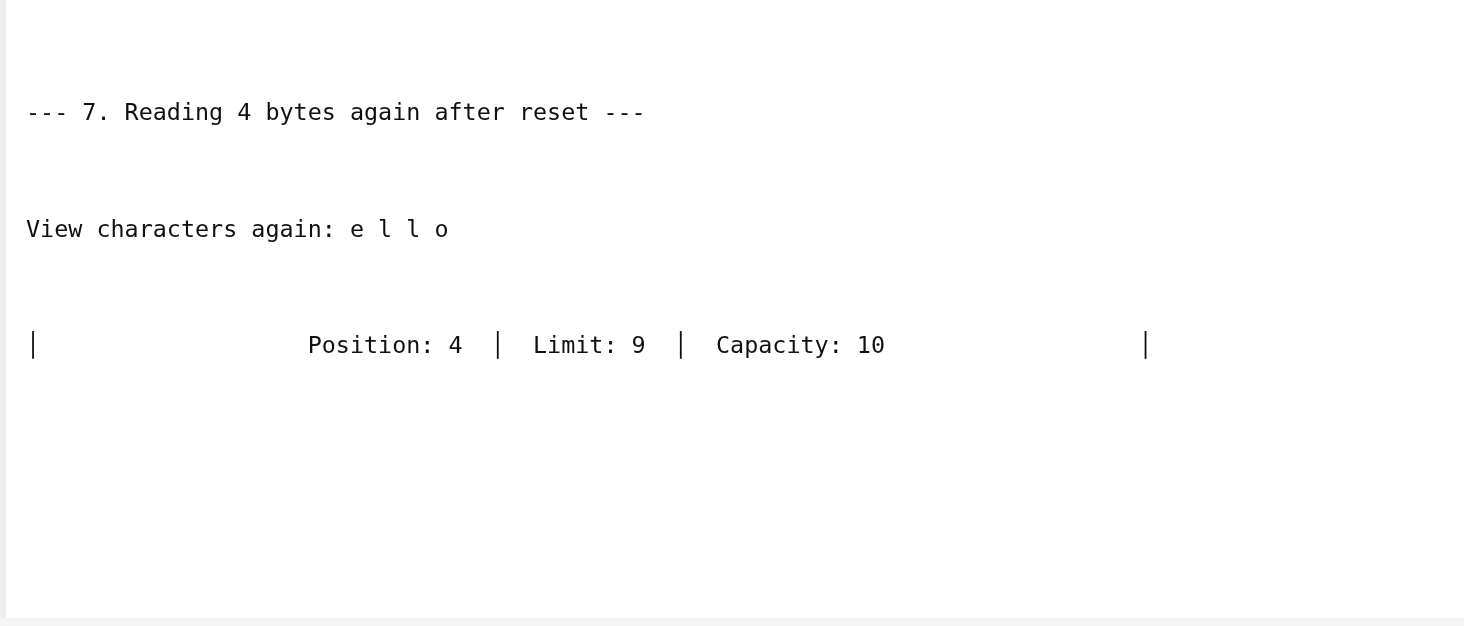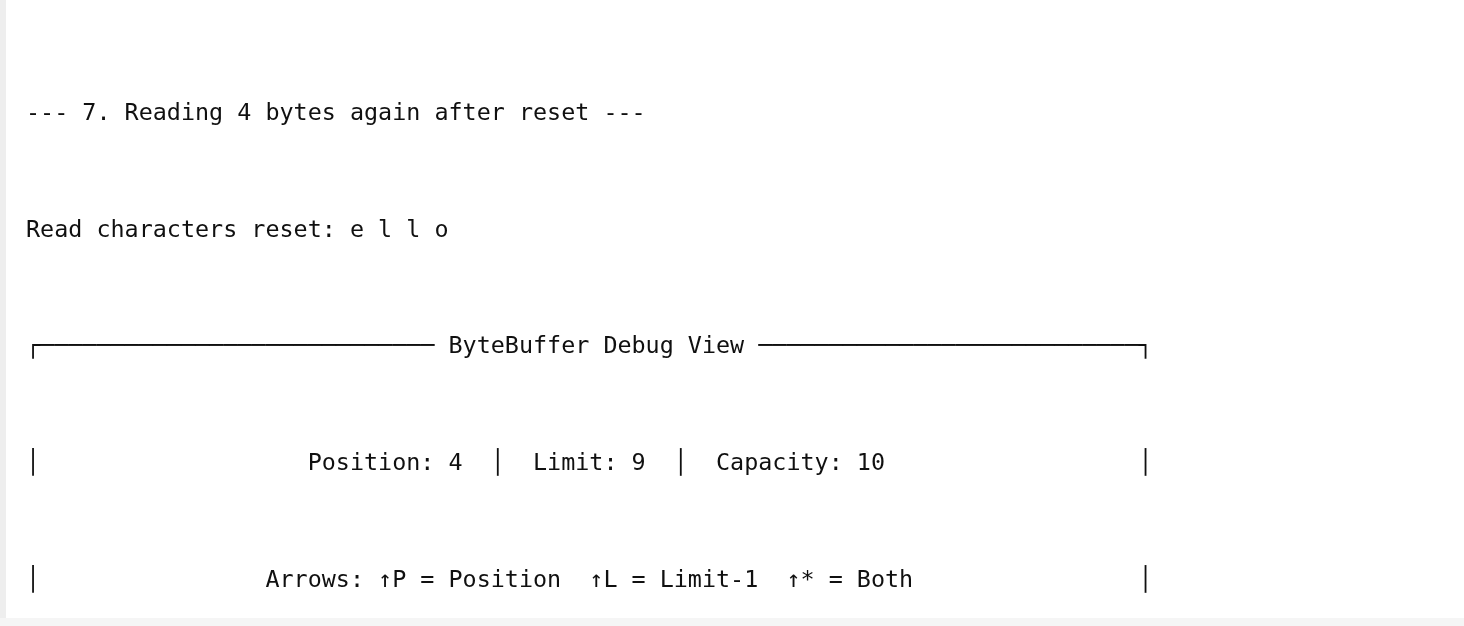--- a/index.html
+++ b/index.html
@@ -47,24 +47,22 @@
 </style>
 </head>
 <body>
 
 <div class="frame">
   <div class="edge-left"></div>
   <div class="edge-bottom"></div>
 
   <div class="terminal">
     <div class="line">--- 7. Reading 4 bytes again after reset ---</div>
-    <div class="line">Read characters reset: e l l o</div>
-    <div class="line">┌──────────────────────────── ByteBuffer Debug View ───────────────────────────┐</div>
+    <div class="line">View characters again: e l l o</div>
     <div class="line">│                   Position: 4  │  Limit: 9  │  Capacity: 10                  │</div>
-    <div class="line">│                Arrows: ↑P = Position  ↑L = Limit-1  ↑* = Both                │</div>
     
     
     
     
     
     
     
     
     
     

